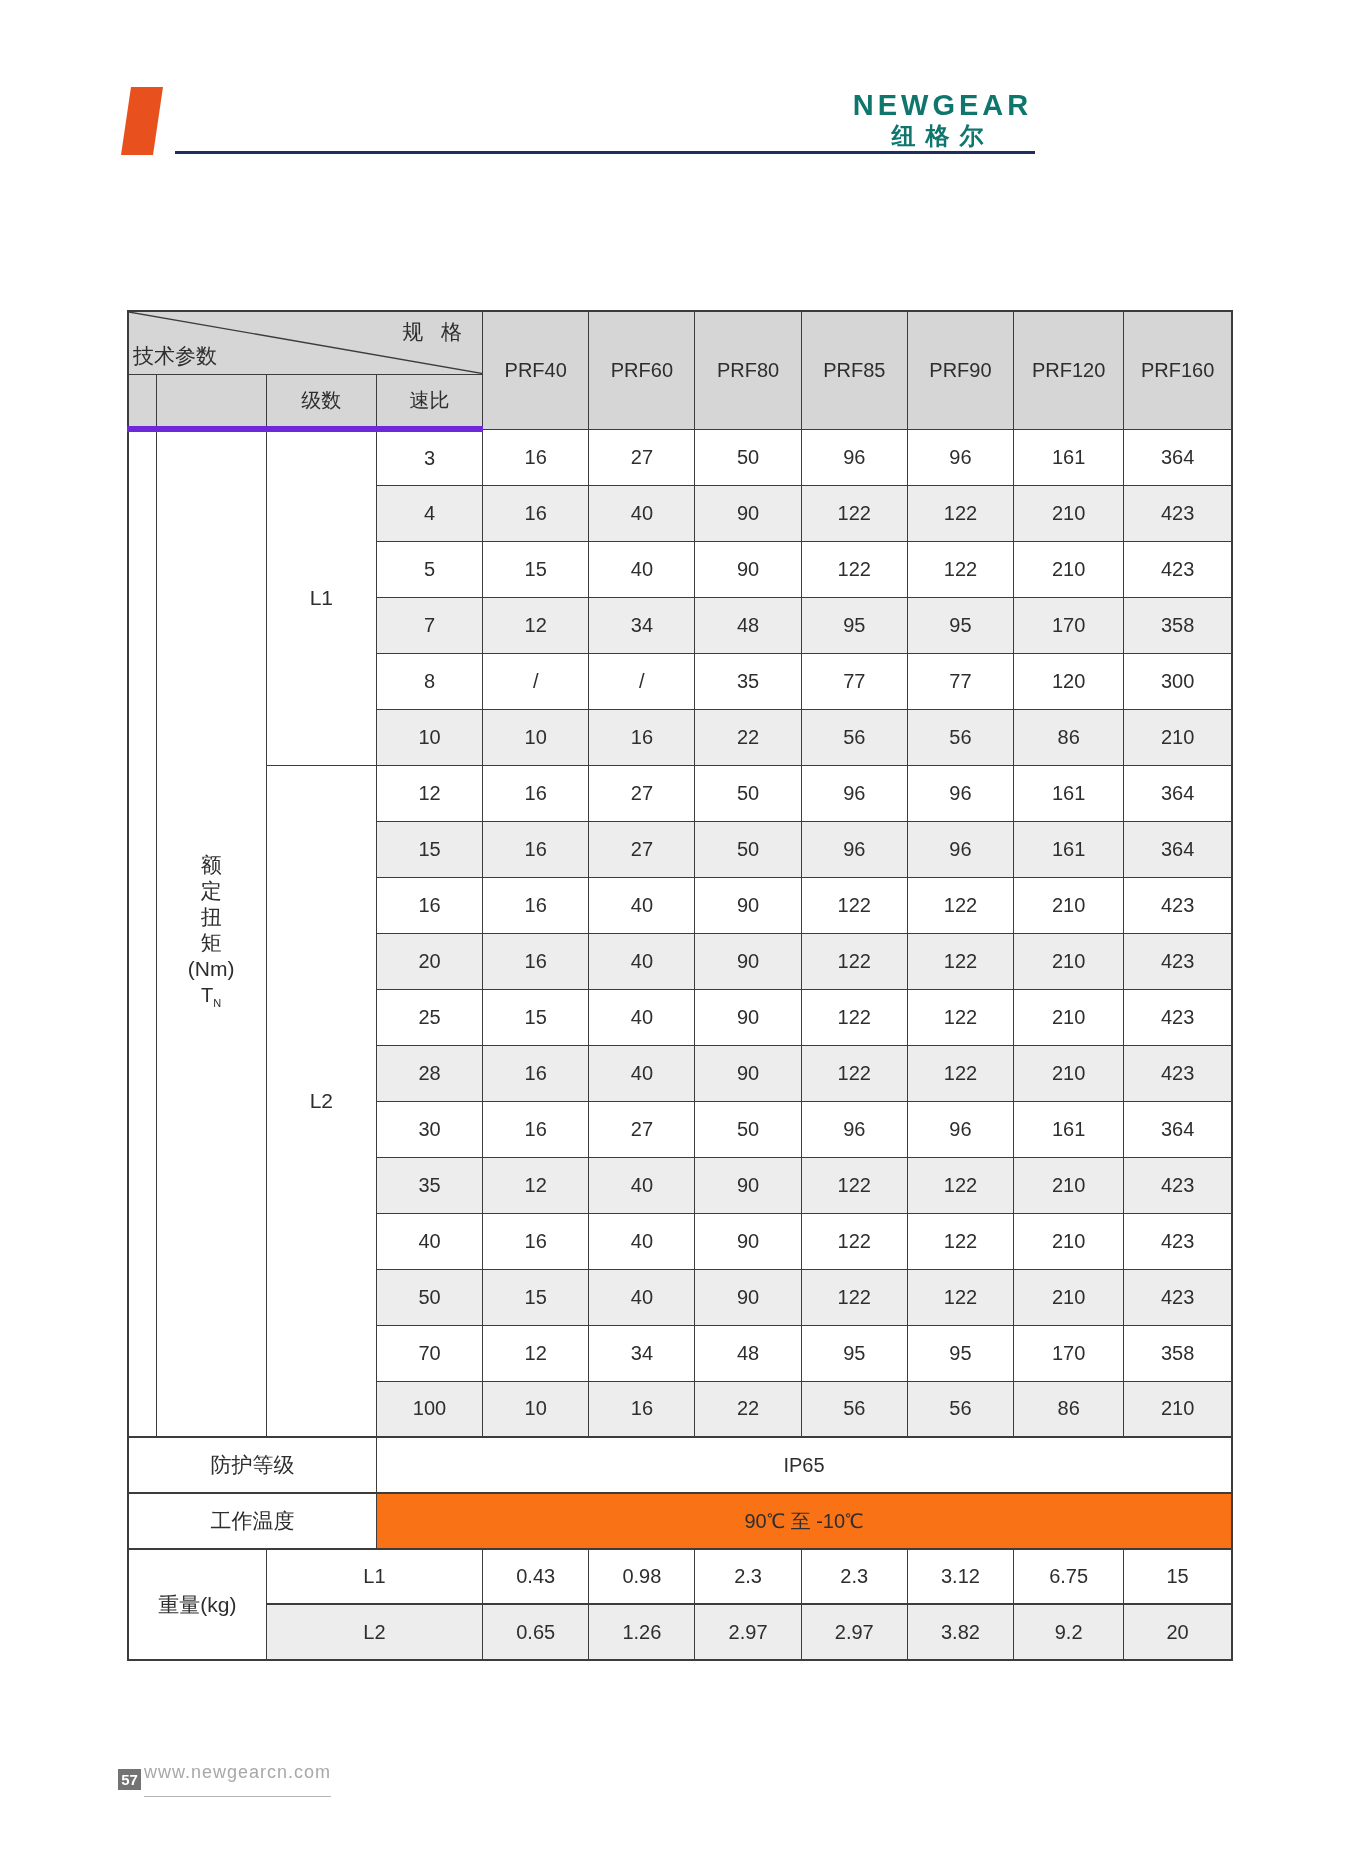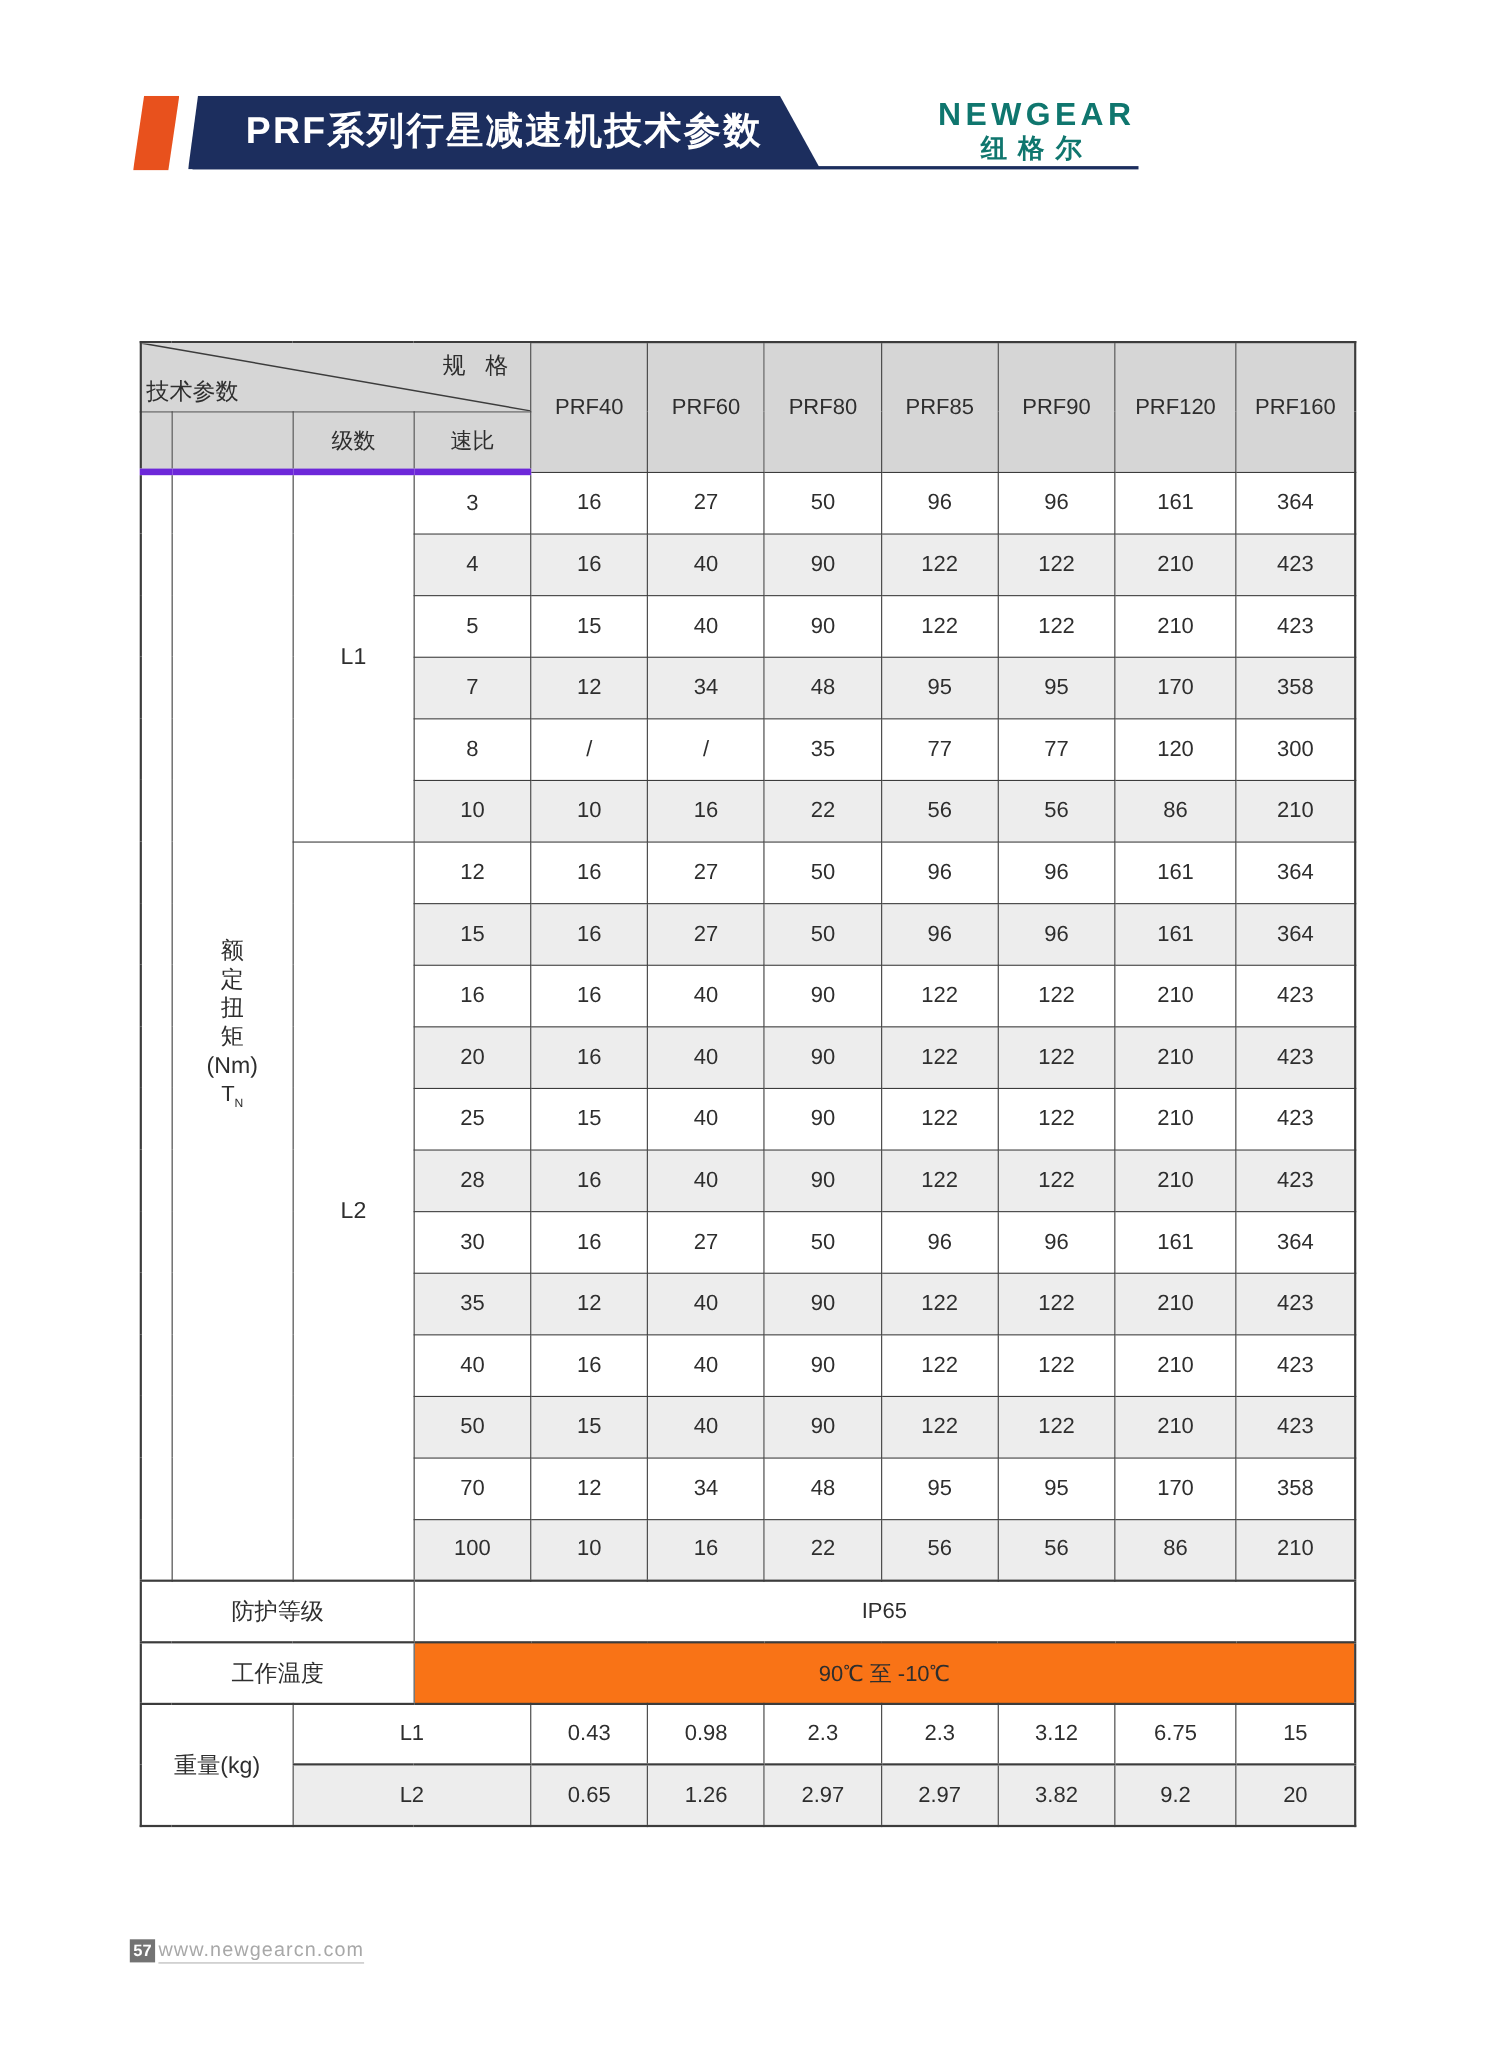--- a/index.html
+++ b/index.html
@@ -49,32 +49,29 @@
   tr.w2{height:56px;}
   tr.w2 td{border-top:2px solid #3c3c3c;}
   tr.w2 td.graycell{background:#ededed;}
   td.seclabel{font-size:21px;}
 
   
   .footer{position:absolute;left:118px;top:1762px;display:flex;align-items:center;}
   .page-num{background:#737373;color:#fff;font-size:15px;font-weight:bold;
         width:23px;height:21px;display:flex;align-items:center;justify-content:center;}
   .site-url{color:#a8a8a8;font-size:18px;margin-left:3px;border-bottom:1px solid #b3b3b3;
-        padding-bottom:1px;letter-spacing:1px;}
+        padding-bottom:13px;letter-spacing:1px;}
 </style>
 </head>
 <body>
 
 <div class="page">
 
   <div class="hdr-rule"></div>
   <div class="orange-slash"></div>
-  <div class="banner">
-    <span>PRF系列行星减速机技术参数</span>
-  </div>
   <div class="logo">
     <div class="logo-en">NEWGEAR</div>
     <div class="logo-cn">纽格尔</div>
   </div>
 
   <table class="spec">
     <colgroup>
       <col style="width:28px">
         <col style="width:110px">
         <col style="width:110px">

